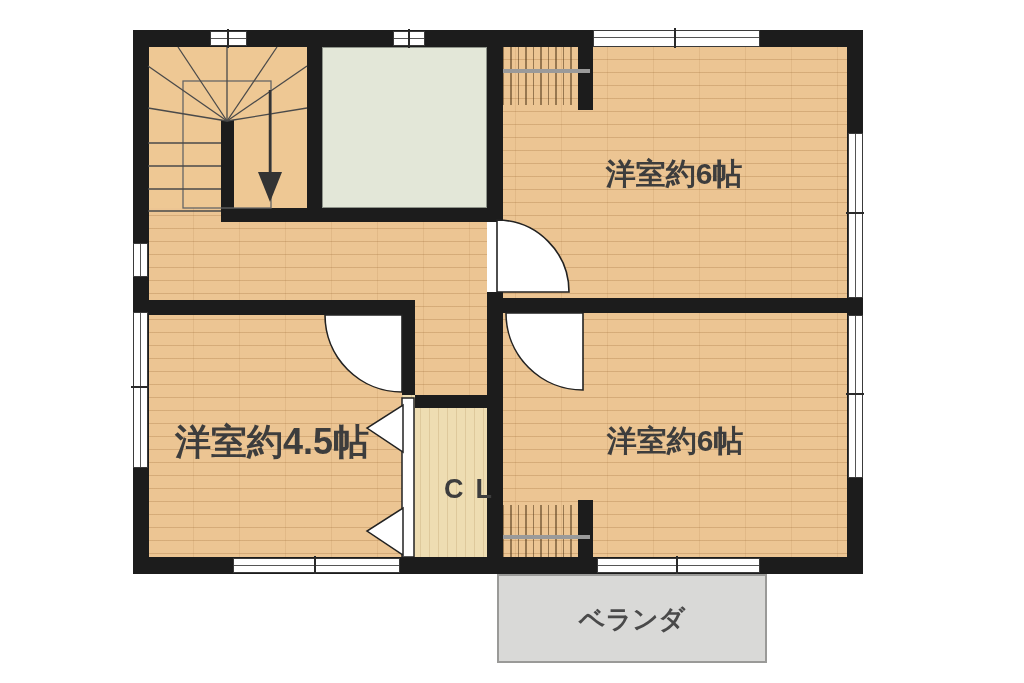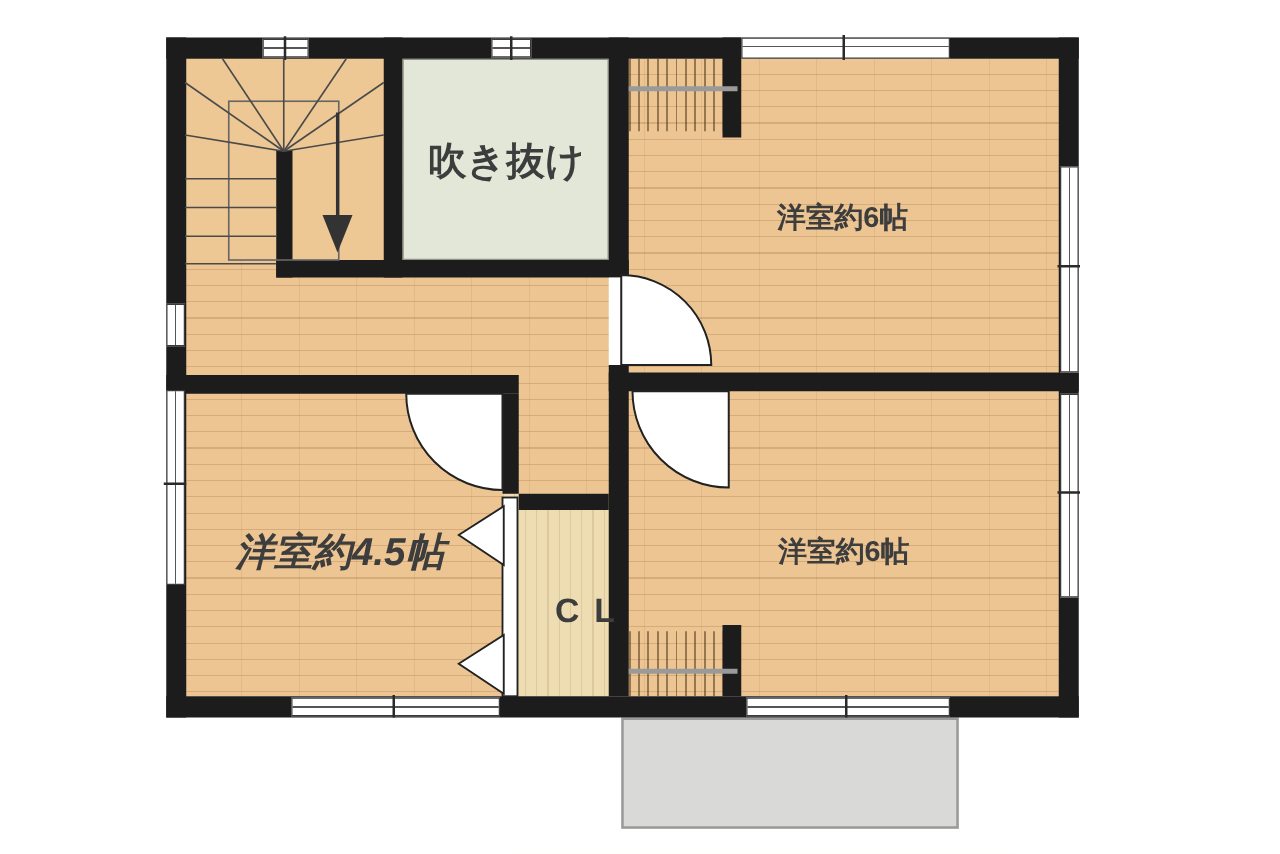--- a/index.html
+++ b/index.html
@@ -20,22 +20,22 @@
     background-image:repeating-linear-gradient(90deg, rgba(150,110,55,0.18) 0 1px, rgba(0,0,0,0) 1px 9px);
   }
   .wall{background:#1c1c1c;}
   .window{background:#ffffff;border:1px solid #3a3a3a;box-sizing:border-box;}
   .win-v{background-image:linear-gradient(90deg, rgba(0,0,0,0) 0 6px, #555 6px 7px, rgba(0,0,0,0) 7px);}
   .win-h{background-image:linear-gradient(180deg, rgba(0,0,0,0) 0 6px, #555 6px 7px, rgba(0,0,0,0) 7px);}
   .tick{background:#2a2a2a;}
   .hangers{background-image:repeating-linear-gradient(90deg, rgba(80,55,25,0.55) 0 1.5px, rgba(0,0,0,0) 1.5px 7.5px);}
   .balcony{background:#d9d9d7;border:2px solid #9a9a98;box-sizing:border-box;}
   .label{color:#3d3d3d;font-weight:600;white-space:nowrap;transform:translate(-50%,-50%);}
-  .lbl-room{font-size:23px;}
-  .lbl-room-w{font-size:31px;font-style:italic;}
+  .lbl-room{font-size:30px;}
+  .lbl-room-w{font-size:36px;}
   .lbl-void{font-size:31px;}
   .lbl-cl{font-size:27px;letter-spacing:12px;}
   .lbl-balcony{font-size:26px;color:#4a4a4a;}
   svg{position:absolute;left:0;top:0;}
 </style>
 </head>
 <body>
 
 <div class="plan">
 
@@ -115,19 +115,19 @@
     <g fill="#ffffff" stroke="#222" stroke-width="1.5">
       <rect x="402" y="398" width="12" height="159"></rect>
       <polygon points="403,405 403,452 367,428"></polygon>
       <polygon points="403,508 403,555 367,531"></polygon>
     </g>
 
     <line x1="503" y1="71" x2="590" y2="71" stroke="#9a9a9a" stroke-width="4"></line>
     <line x1="503" y1="537" x2="590" y2="537" stroke="#9a9a9a" stroke-width="4"></line>
   </svg>
 
-  <div class="abs label lbl-void" style="left:405px;top:129px;">吹き抜け</div>
   <div class="abs label lbl-room" style="left:674px;top:174px;">洋室約6帖</div>
   <div class="abs label lbl-room-w" style="left:272px;top:442px;">洋室約4.5帖</div>
   <div class="abs label lbl-room" style="left:675px;top:441px;">洋室約6帖</div>
   <div class="abs label lbl-cl" style="left:474px;top:489px;">CL</div>
+  <div class="abs label lbl-balcony" style="left:632px;top:619px;">ベランダ</div>
 
 </div>
 
 </body></html>

